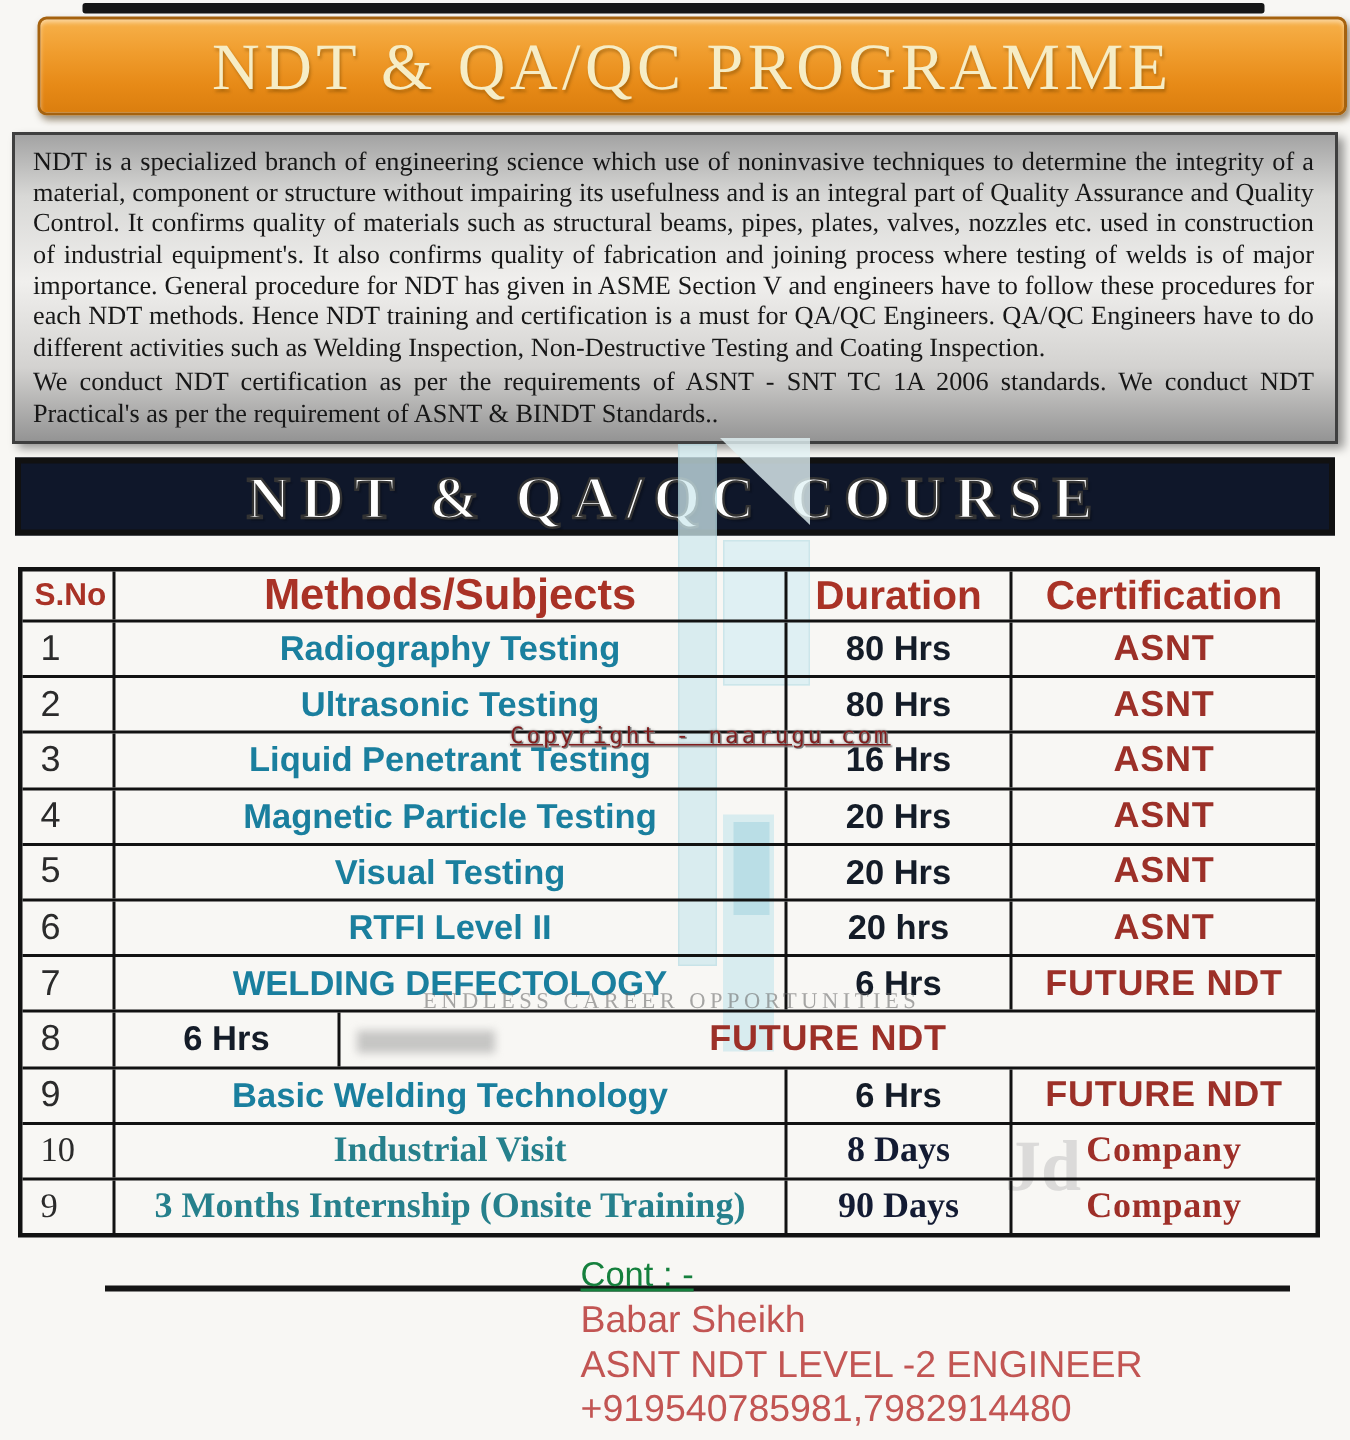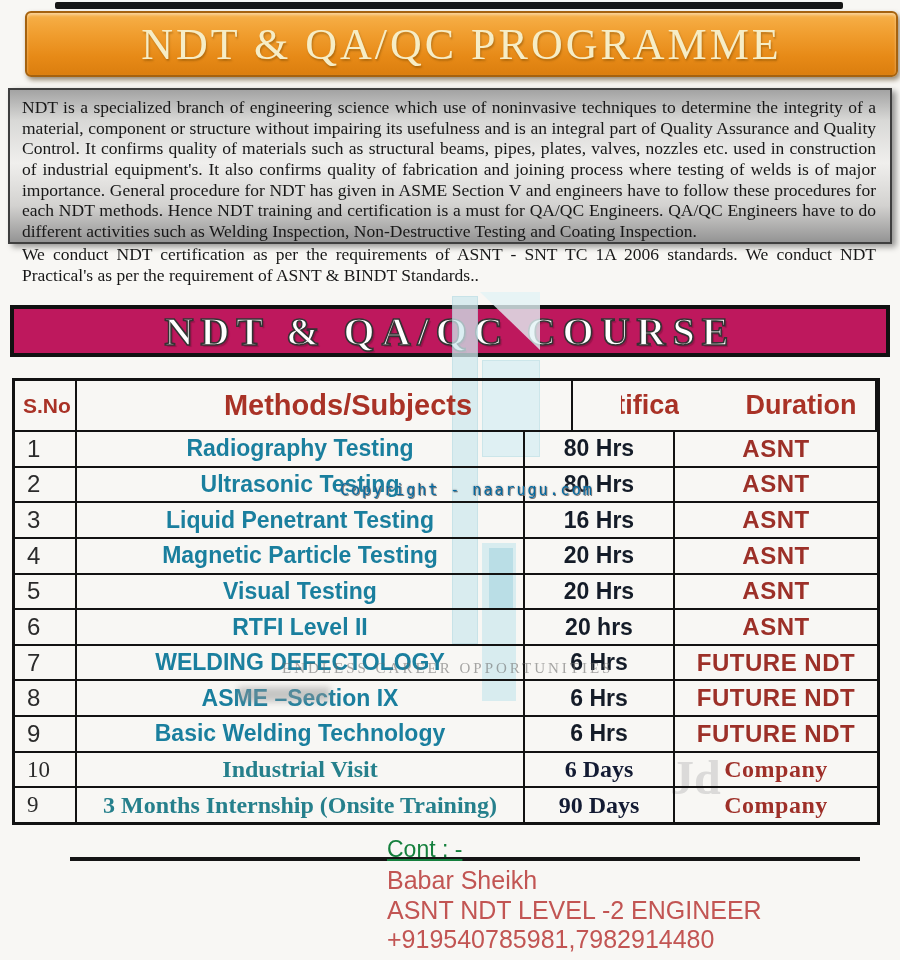--- a/index.html
+++ b/index.html
@@ -20,70 +20,71 @@
     box-shadow:2px 3px 5px rgba(70,45,10,.55), inset 0 2px 3px rgba(255,255,255,.45);
     display:flex; align-items:center; justify-content:center;margin-left:12px;
   }
   .banner-title {
     font-family:"Liberation Serif", serif; font-size:44px; color:#f6edc6;
     letter-spacing:3px; text-shadow:1px 2px 2px rgba(120,70,0,.45); white-space:nowrap;
   }
 
   
   .intro {
-    position:absolute; left:8px; top:88px; width:884px; height:156px;
+    position:absolute; left:8px; top:88px; width:884px; height:208px;
     border:2px solid #3f3f3f;
     background:linear-gradient(180deg,#a3a3a3 0%,#d8d8d6 20%,#f0efed 48%,#d3d2d0 76%,#949494 100%);
     box-shadow:4px 3px 6px rgba(0,0,0,.4);
     padding:7px 14px 0 12px;
   }
   .intro p {
     font-family:"Liberation Serif", serif; font-size:17.5px; line-height:1.18;
     color:#171717; text-align:justify;
   }
   .intro p + p { margin-top:3px; }
 
   
   .course-box {
     position:absolute; left:10px; top:305px; width:880px; height:52px;
-    border:4px solid #111; background:#be185d;
+    border:4px solid #111; background:#0f172a;
     display:flex; align-items:center; justify-content:center;
   }
   .course-title {
     font-family:"Liberation Serif", serif; font-weight:bold; font-size:40px;
     letter-spacing:7px; color:#ffffff; -webkit-text-stroke:1.6px #333;
     text-shadow:2px 2px 1px rgba(0,0,0,.2); white-space:nowrap;
   }
 
   
   .wm { position:absolute; }
   .wm-bar1 { left:452px; top:296px; width:26px; height:348px; background:#cfe9ee; opacity:.75; border:1px solid #b9dde4; z-index:0; }
   .wm-block2 { left:482px; top:360px; width:58px; height:97px; background:#d9eff3; opacity:.8; border:1px solid #c2e2e8; z-index:0; }
   .wm-block3 { left:482px; top:543px; width:34px; height:158px; background:#cfe9ee; opacity:.8; z-index:0; }
   .wm-sq { left:489px; top:548px; width:24px; height:62px; background:#b7dde4; opacity:.9; z-index:0; }
   .wm-tri { left:420px; top:292px; width:0; height:0; border-left:60px solid transparent; border-top:58px solid #e2f2f5; opacity:.8; transform:translateX(60px); z-index:0; }
   .wm-copy {
     left:340px; top:481px; z-index:3; font-family:"DejaVu Sans Mono", monospace;
-    font-size:15px; letter-spacing:2px; color:#0369a1;
+    font-size:15px; letter-spacing:2px; color:#7f1d1d;
     text-shadow:0 0 2px #8a8a8a, 1px 1px 0 #787878;
+    text-decoration:underline;
   }
   .wm-career {
     left:282px; top:660px; z-index:3; font-family:"Liberation Serif", serif;
     font-variant:small-caps; font-size:15px; letter-spacing:3px; color:rgba(105,105,105,.58);
   }
   .wm-jd { left:670px; top:750px; z-index:0; font-family:"Liberation Serif", serif; font-weight:bold; font-size:48px; color:rgba(190,190,190,.5); }
   .wm-smudge { left:238px; top:687px; width:92px; height:15px; background:rgba(150,150,150,.5); filter:blur(3px); z-index:2; }
 
   
   .ctable {
     position:absolute; left:12px; top:378px; width:868px; height:447px;
     border:3px solid #121212; z-index:1; display:flex; flex-direction:column;
     background:transparent;
   }
-  .thead { height:49px; display:flex;gap:48px; }
+  .thead { height:32px; display:flex; }
   .trow { flex:1; border-top:2px solid #121212; display:flex; }
   .cell { display:flex; align-items:center; justify-content:center; overflow:hidden; }
   .c-sno { width:62px; border-right:2px solid #121212; justify-content:flex-start; padding-left:12px; }
   .c-subject { width:448px; border-right:2px solid #121212; }
   .c-duration { width:150px; border-right:2px solid #121212; }
   .c-cert { flex:1; }
 
   .thead .cell { font-weight:bold; color:#a93226; }
   .thead .c-sno { font-size:21px; padding-left:8px; }
   .thead .c-subject { font-size:29px; }
@@ -131,22 +132,22 @@
   <div class="wm wm-block2"></div>
   <div class="wm wm-block3"></div>
   <div class="wm wm-sq"></div>
   <div class="wm wm-jd">Jd</div>
   <div class="wm wm-smudge"></div>
 
   <div class="ctable">
     <div class="thead">
       <div class="cell c-sno">S.No</div>
       <div class="cell c-subject">Methods/Subjects</div>
+      <div class="cell c-duration">Duration</div>
       <div class="cell c-cert">Certification</div>
-      <div class="cell c-duration">Duration</div>
     </div>
     <div id="tbody" style="display: flex; flex-direction: column; flex: 1 1 0%;">
         <div class="trow">
           <div class="cell c-sno">1</div>
           <div class="cell c-subject">Radiography Testing</div>
           <div class="cell c-duration">80 Hrs</div>
           <div class="cell c-cert">ASNT</div>
         </div>
         <div class="trow">
           <div class="cell c-sno">2</div>
@@ -179,34 +180,33 @@
           <div class="cell c-cert">ASNT</div>
         </div>
         <div class="trow">
           <div class="cell c-sno">7</div>
           <div class="cell c-subject">WELDING DEFECTOLOGY</div>
           <div class="cell c-duration">6 Hrs</div>
           <div class="cell c-cert">FUTURE NDT</div>
         </div>
         <div class="trow">
           <div class="cell c-sno">8</div>
-          <div class="cell c-subject">ASME –Section IX</div>
           <div class="cell c-duration">6 Hrs</div>
           <div class="cell c-cert">FUTURE NDT</div>
         </div>
         <div class="trow">
           <div class="cell c-sno">9</div>
           <div class="cell c-subject">Basic Welding Technology</div>
           <div class="cell c-duration">6 Hrs</div>
           <div class="cell c-cert">FUTURE NDT</div>
         </div>
         <div class="trow serif">
           <div class="cell c-sno">10</div>
           <div class="cell c-subject">Industrial Visit</div>
-          <div class="cell c-duration">6 Days</div>
+          <div class="cell c-duration">8 Days</div>
           <div class="cell c-cert">Company</div>
         </div>
         <div class="trow serif">
           <div class="cell c-sno">9</div>
           <div class="cell c-subject">3 Months Internship (Onsite Training)</div>
           <div class="cell c-duration">90 Days</div>
           <div class="cell c-cert">Company</div>
         </div>
       </div>
   </div>

